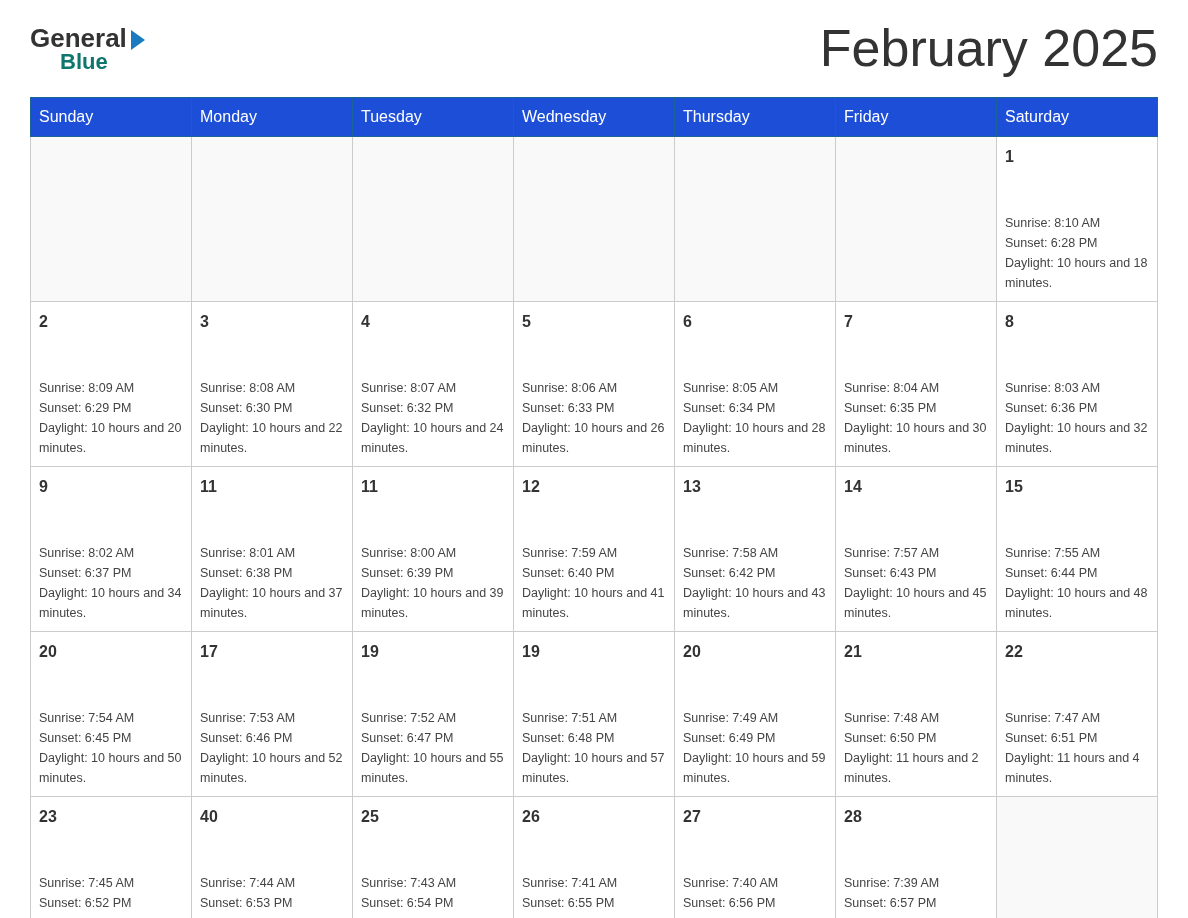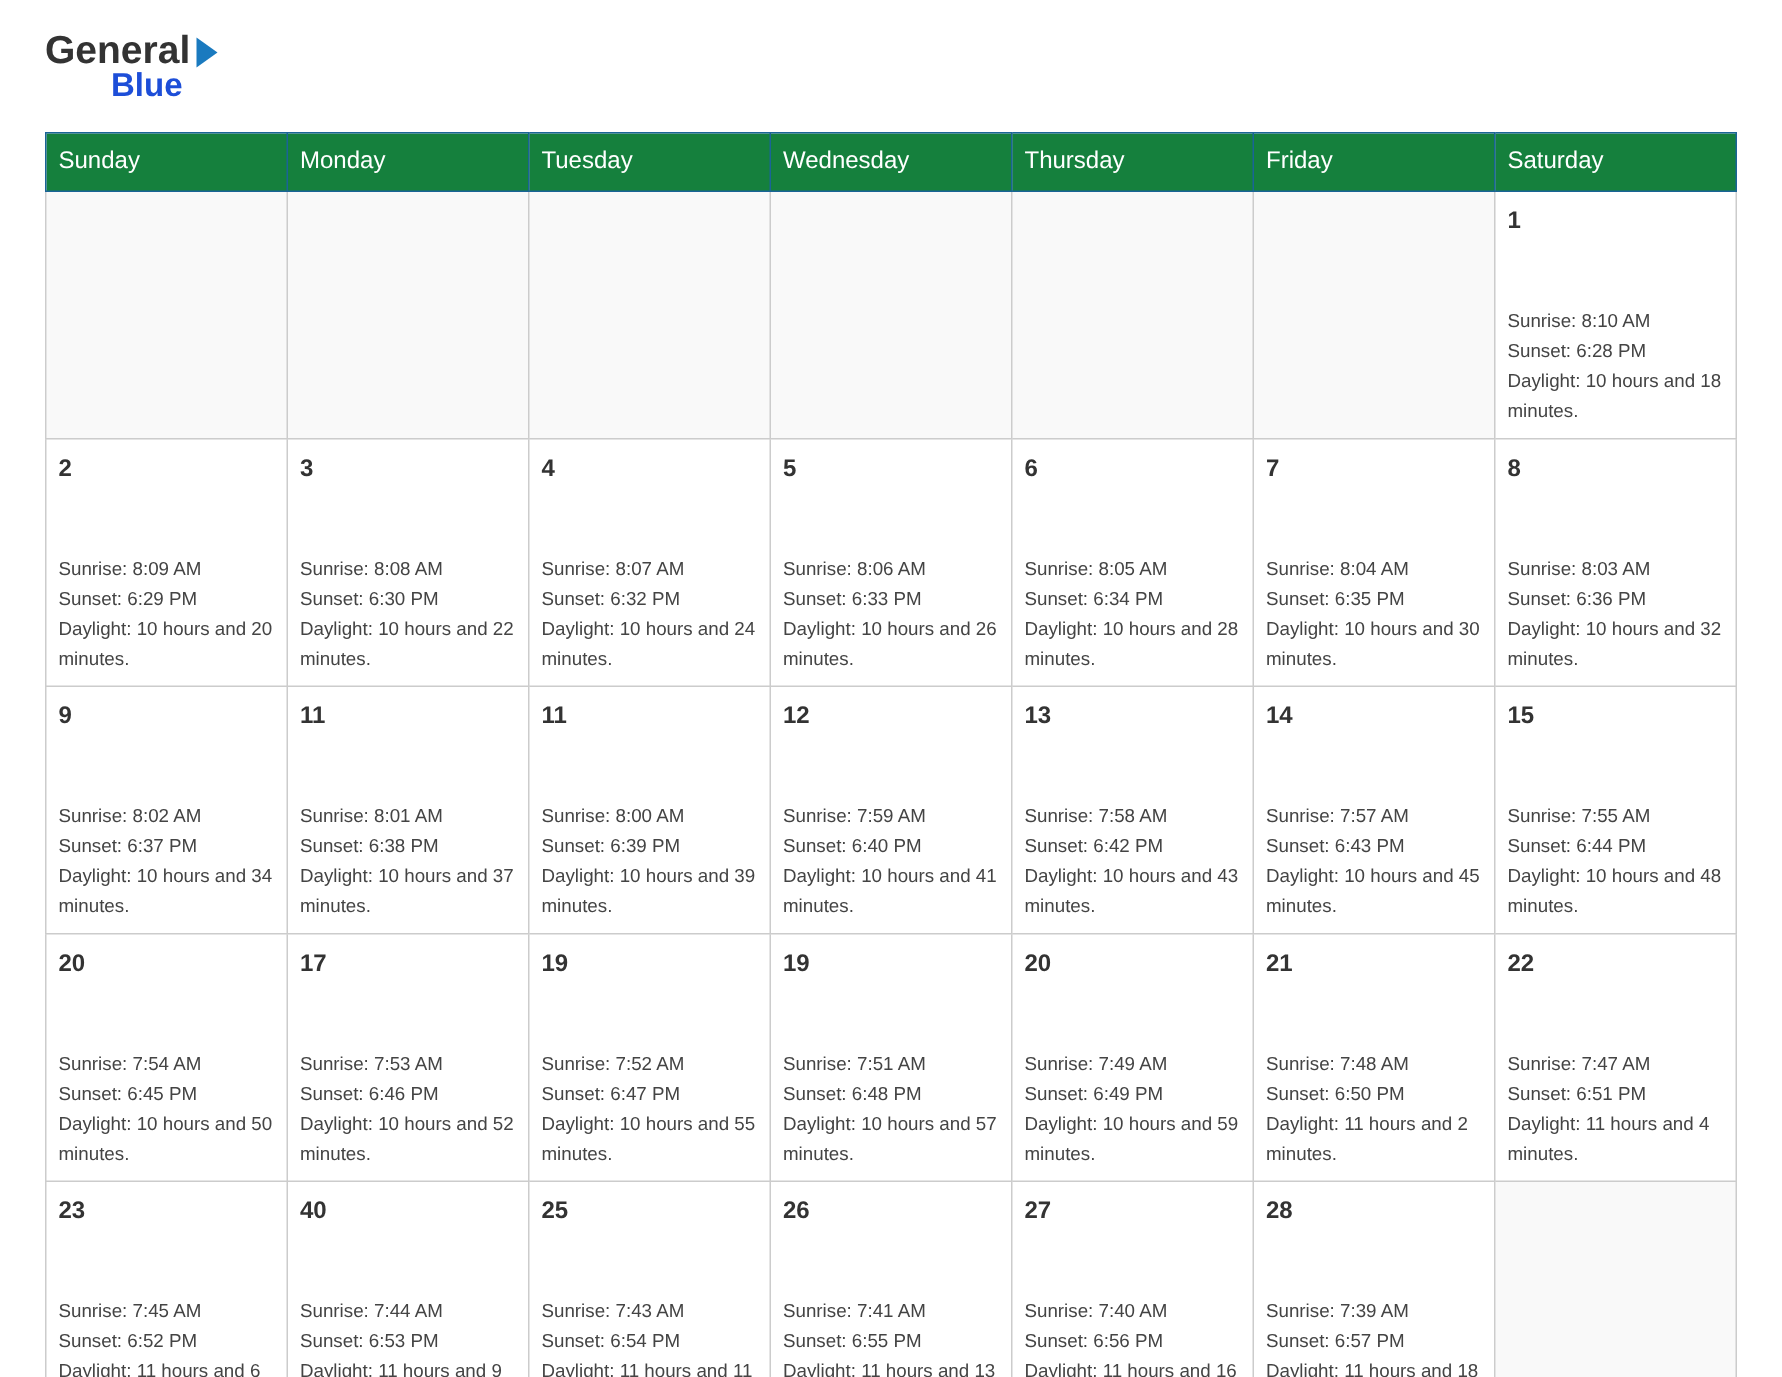--- a/index.html
+++ b/index.html
@@ -25,22 +25,22 @@
       font-weight: bold;
       color: #333;
       line-height: 1;
     }
     .logo-general span {
       color: #1a7abf;
     }
     .logo-blue {
       font-size: 22px;
       font-weight: bold;
-      color: #1d4ed8;
-      margin-left: 44px;
+      color: #0f766e;
+      margin-left: 30px;
       line-height: 1;
     }
     .title-block {
       text-align: right;
     }
     .month-title {
       font-size: 52px;
       font-weight: normal;
       color: #333;
       line-height: 1.1;
@@ -48,21 +48,21 @@
     .location-title {
       font-size: 22px;
       color: #555;
       margin-top: 4px;
     }
     .calendar {
       width: 100%;
       border-collapse: collapse;
     }
     .calendar thead tr th {
-      background-color: #15803d;
+      background-color: #1d4ed8;
       color: #fff;
       font-size: 16px;
       font-weight: normal;
       padding: 10px 8px;
       text-align: left;
       border: 1px solid #1a6496;
     }
     .calendar tbody tr td {
       vertical-align: top;
       border: 1px solid #ccc;
@@ -96,20 +96,21 @@
 <body>
 
 <div class="header">
   <div class="logo">
     <div class="logo-general">
       General<span style="display:inline-block;width:0;height:0;border-top:10px solid transparent;border-bottom:10px solid transparent;border-left:14px solid #1a7abf;margin-left:4px;vertical-align:middle;"></span>
     </div>
     <div class="logo-blue">Blue</div>
   </div>
   <div class="title-block">
+    <div class="month-title">February 2025</div>
   </div>
 </div>
 
 <table class="calendar">
   <thead>
     <tr>
     <th>Sunday</th>
         <th>Monday</th>
         <th>Tuesday</th>
         <th>Wednesday</th>

